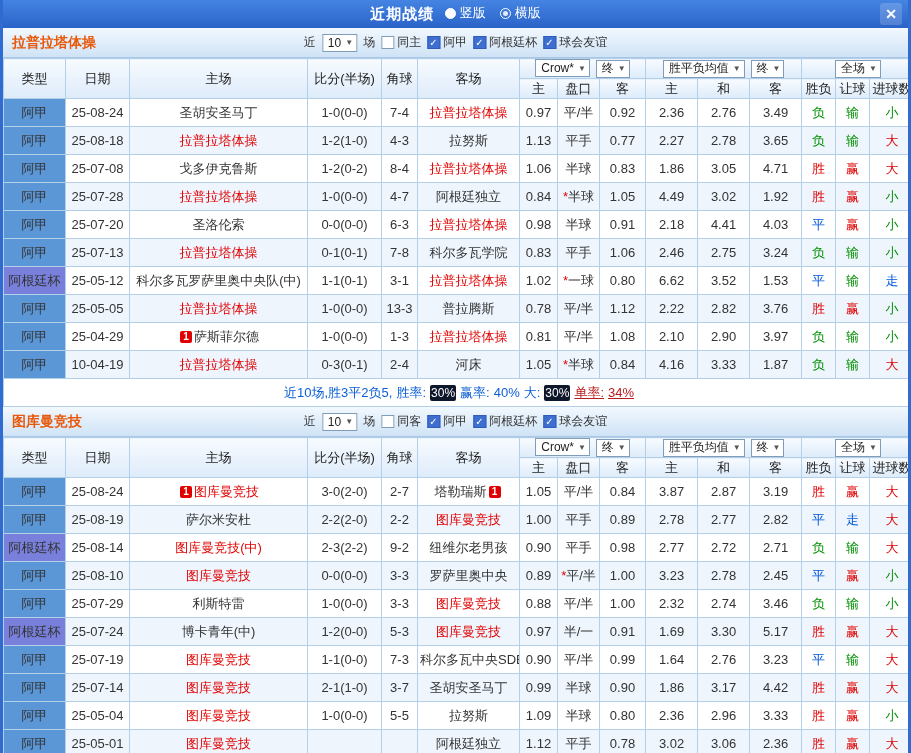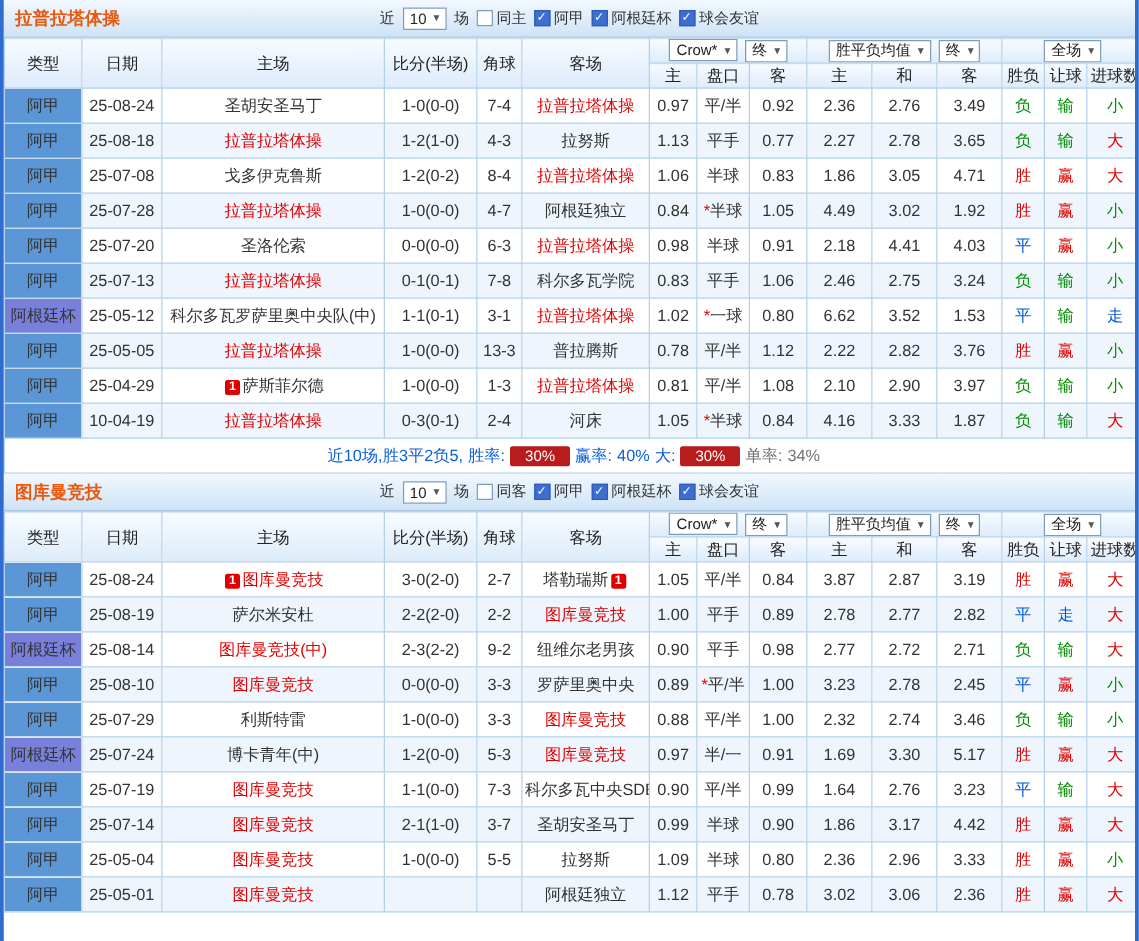--- a/index.html
+++ b/index.html
@@ -76,28 +76,44 @@
   td.score { color: #e10000; }
   td.team { padding: 0 2px; }
   td.team.focal { color: #e10000; }
   .card {
     display: inline-block; background: #e10000; color: #fff; font-size: 10px; font-weight: bold;
     width: 12px; height: 12px; line-height: 12px; border-radius: 2px; margin: 0 2px; vertical-align: 1px;
   }
   .star { color: #e10000; }
   .stats tfoot td { height: 28px; font-size: 13px; color: #0b5fd7; background: #fff; }
   .stats tfoot span { margin: 0 2px; }
-  .badge { background: #b91c1c; color: #fff; padding: 1px 12px; border-radius: 2px; font-size: 12px; }
-  .stat-red { color: #737373; }
+  .badge { background: #0f172a; color: #fff; padding: 1px 1px; border-radius: 2px; font-size: 12px; }
+  .stat-red { color: #b91c1c; text-decoration: underline; }
 </style>
 </head>
 <body>
 
 <div class="window">
 
+  <div class="titlebar">
+    <div class="titlebar-center">
+      <span class="title">近期战绩</span>
+      <span class="radio-group">
+          <span class="radio-item">
+            <span class="radio sel"></span>
+            <span>竖版</span>
+          </span>
+          <span class="radio-item">
+            <span class="radio"></span>
+            <span>横版</span>
+          </span>
+        </span>
+    </div>
+    <button class="close-btn">✕</button>
+  </div>
 
   <div class="team-section">
     <div class="section-bar">
       <span class="team-title">拉普拉塔体操</span>
       <div class="filter-bar">
           <span>近</span>
           <span class="mini-select">
             <span>10</span>
             <span class="arr">▼</span>
           </span>

